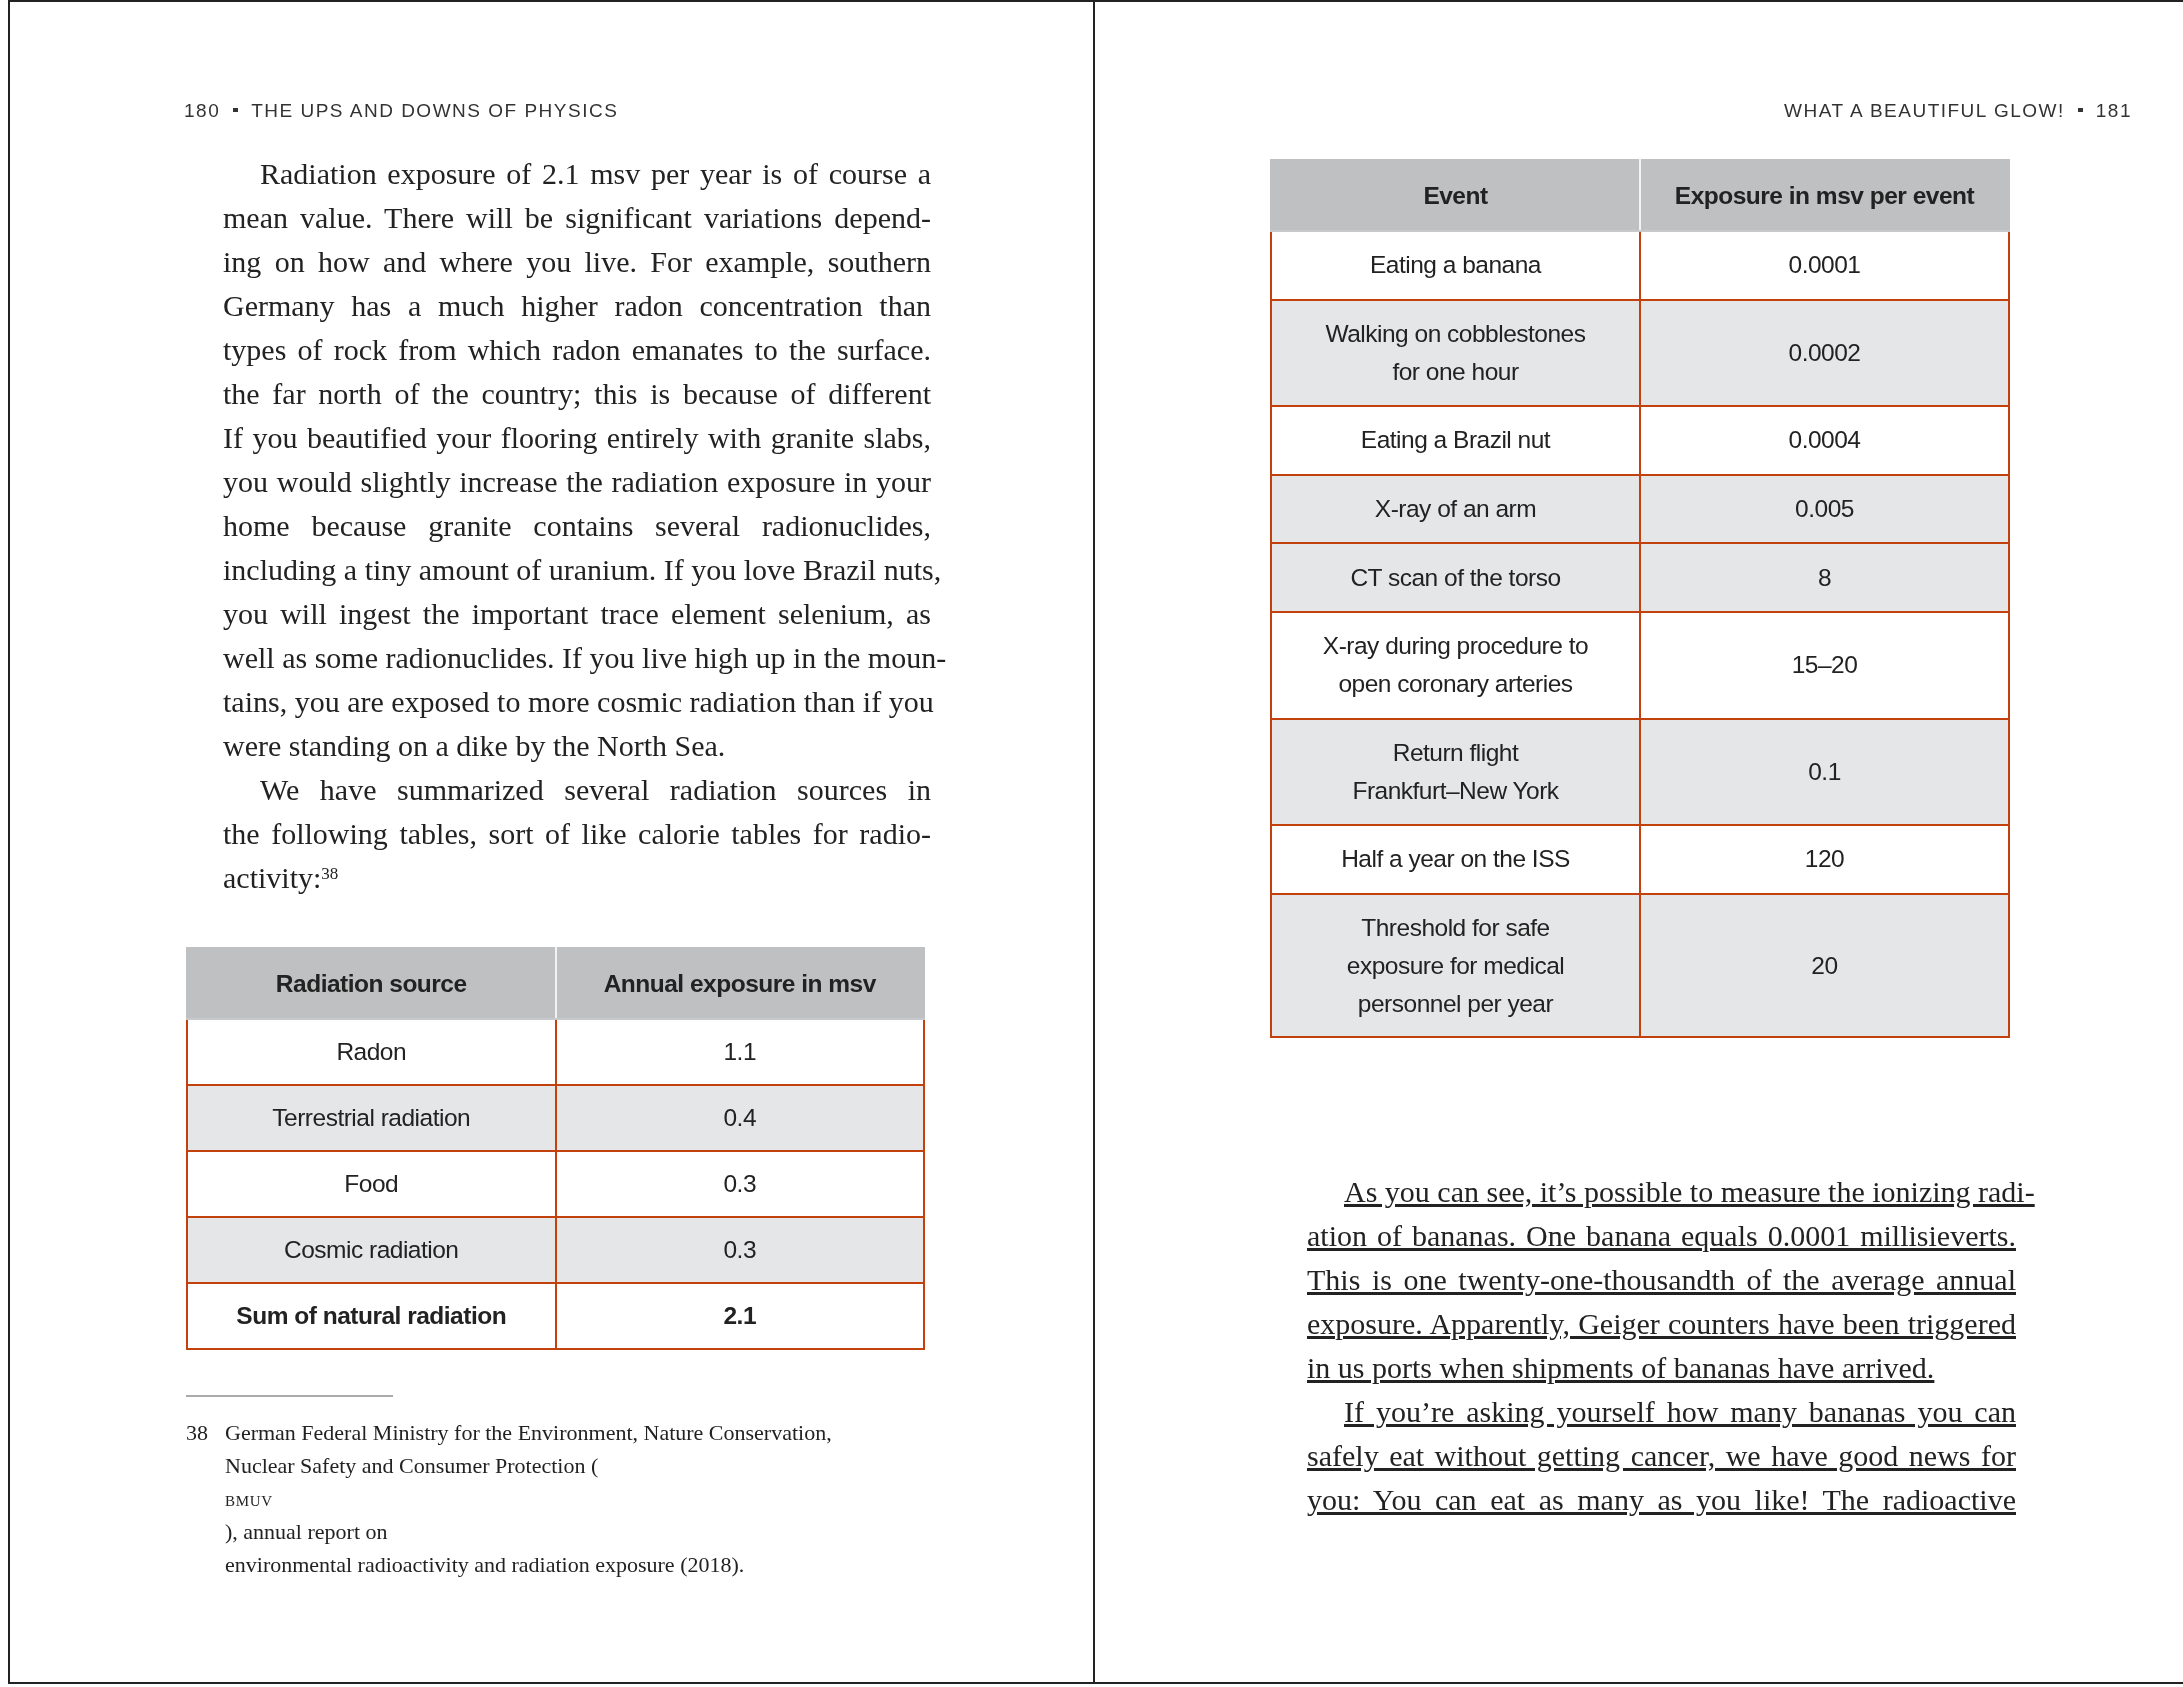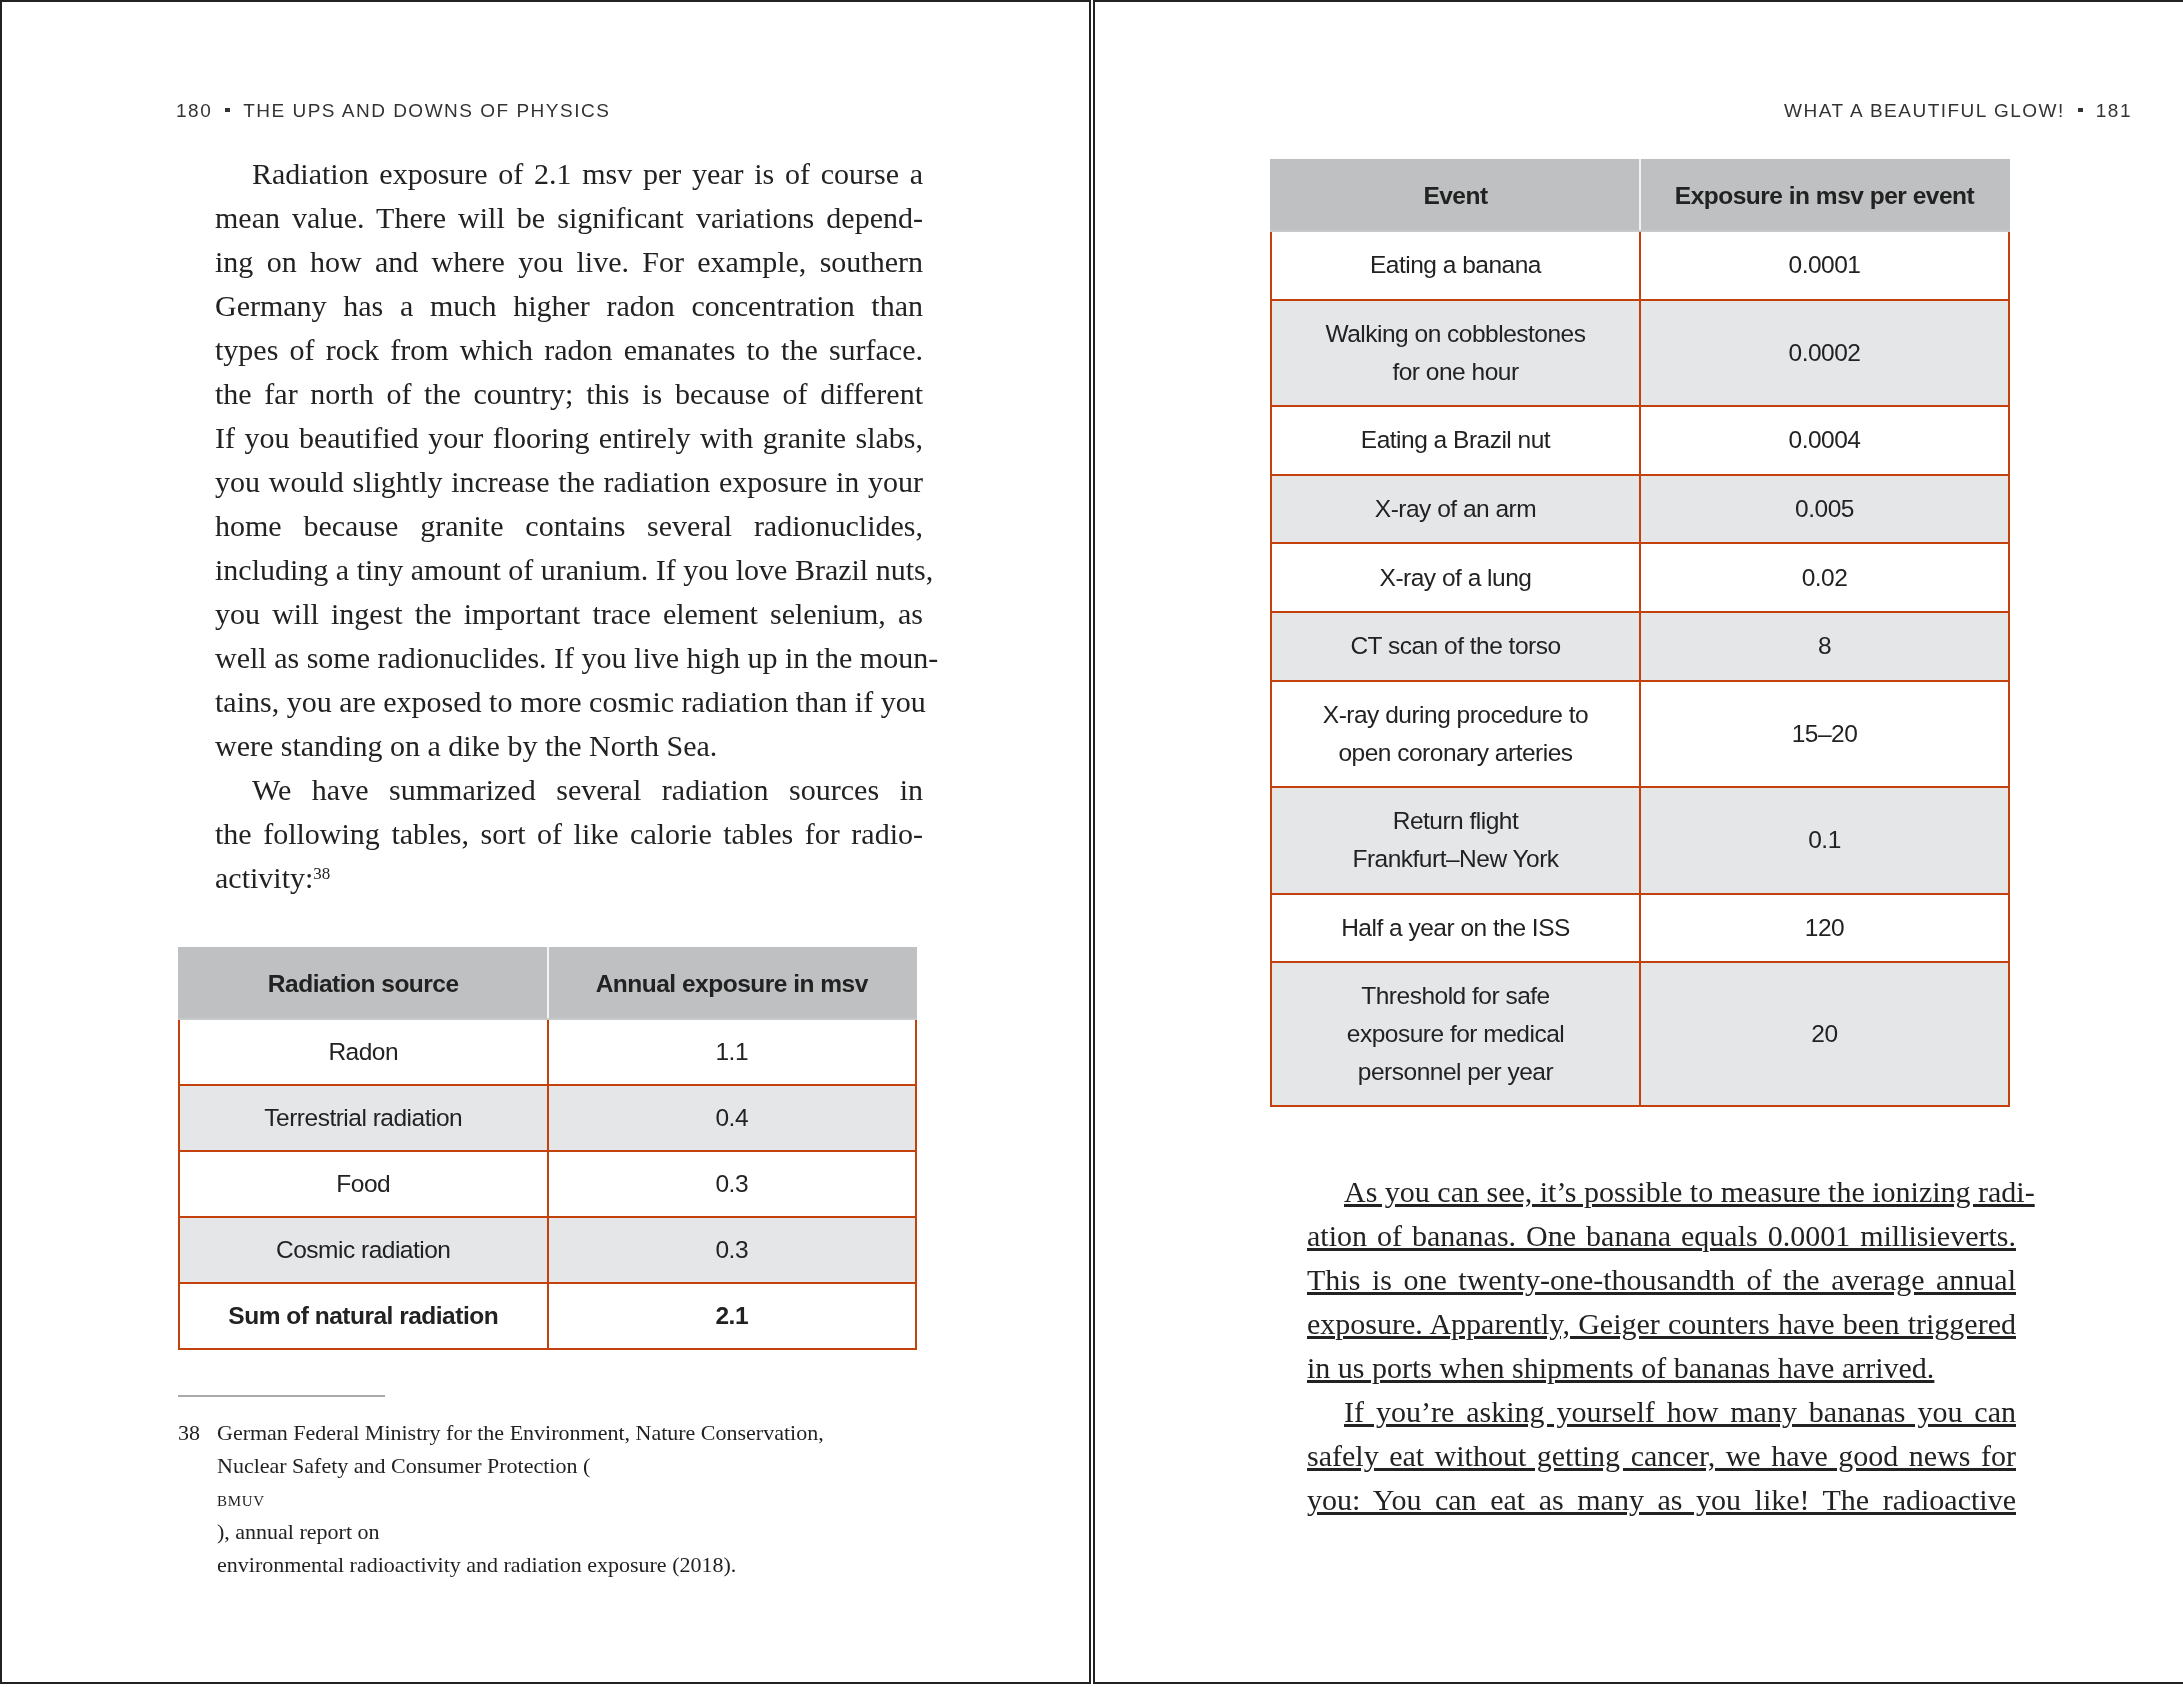--- a/index.html
+++ b/index.html
@@ -5,21 +5,21 @@
   html, body { margin: 0; padding: 0; }
   body {
     width: 2183px; height: 1687px; background: #ffffff; position: relative; overflow: hidden;
     color: #222222;
   }
   .page {
     position: absolute; top: 0; height: 1684px; background: #fff;
     border: 2px solid #222;
     box-sizing: border-box;
   }
-  .page.left { left: 0; width: 1091px; }
+  .page.left { left: 8px; width: 1091px; }
   .page.right { left: 1093px; width: 1212px; }
 
   .running-head {
     position: absolute; top: 98px;
     font-family: "Liberation Sans", sans-serif;
     font-size: 19px; letter-spacing: 1.5px; color: #333;
     white-space: nowrap;
   }
   .left .running-head { left: 174px; }
   .right .running-head { right: 171px; }
@@ -193,26 +193,20 @@
             <div>Eating a Brazil nut</div>
           </td>
         <td>0.0004</td>
       </tr>
       <tr class="h1 alt">
         <td>
             <div>X-ray of an arm</div>
           </td>
         <td>0.005</td>
       </tr>
-      <tr class="h1">
-        <td>
-            <div>X-ray of a lung</div>
-          </td>
-        <td>0.02</td>
-      </tr>
       <tr class="h1 alt">
         <td>
             <div>CT scan of the torso</div>
           </td>
         <td>8</td>
       </tr>
       <tr class="h2">
         <td>
             <div>X-ray during procedure to</div>
             <div>open coronary arteries</div>

